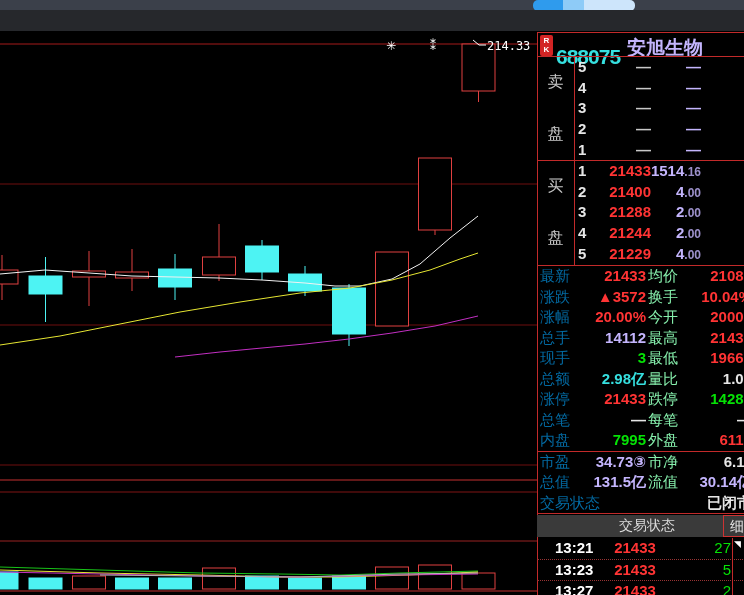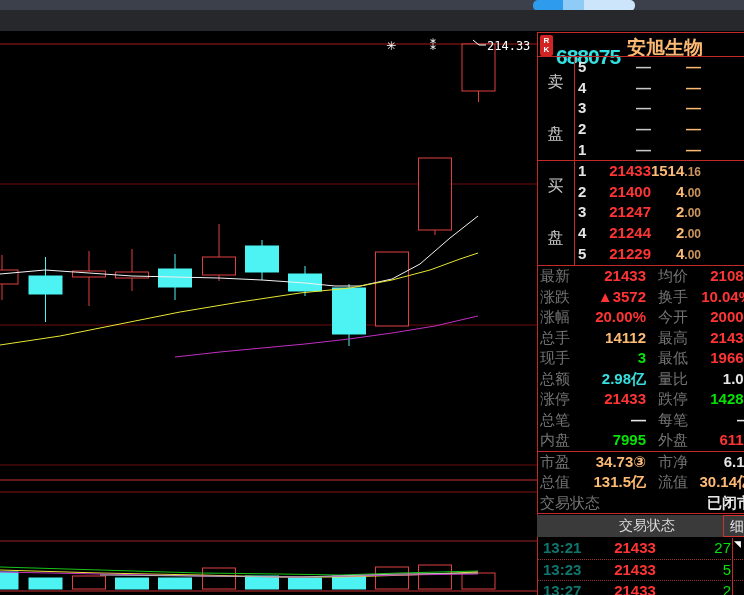--- a/index.html
+++ b/index.html
@@ -12,50 +12,50 @@
   #pill .seg1{width:30px;background:#2f9bed}
   #pill .seg2{width:21px;background:#8ecbf7}
   #pill .seg3{width:51px;background:#cde5fb}
   #topbar2{left:0;top:10px;width:744px;height:21px;background:#26282c}
   
   #chart{left:0;top:31px;width:537px;height:564px}
   
   #panel{left:537px;top:31px;width:220px;height:564px;font-size:15px}
   .hline{position:absolute;left:0;width:220px;height:1px;background:#c22a2a}
   .vline{position:absolute;width:1px;background:#c22a2a}
-  .red{color:#ff3434}.green{color:#05e205}.yellow{color:#fdba74}
+  .red{color:#ff3434}.green{color:#05e205}.yellow{color:#c4b5fd}
   .cyan{color:#36e0e0}.white{color:#e6e6e6}.gray{color:#c8c8c8}
   .b{font-weight:bold}
   .u2{}
   .dec{font-size:12px;opacity:.8}
   #title{position:absolute;left:0;top:2px;width:220px;height:23px}
   #badge{position:absolute;left:3px;top:2px;width:13px;height:20px;background:#d22424;color:#fff;
          font-size:8px;font-weight:bold;line-height:9px;text-align:center;border-radius:2px;padding-top:1px}
   #code{position:absolute;left:19px;top:12px;font-size:21px;letter-spacing:-1px}
   #sname{position:absolute;left:90px;top:2px;font-size:19px}
   .sidecol{position:absolute;left:0;width:37px;display:flex;flex-direction:column;
            justify-content:space-around;align-items:center;color:#c8c8c8;font-size:16px}
   .ordrows{position:absolute;left:37px;width:183px}
   .orow{position:relative;height:20.7px;line-height:20.7px}
   .lvl{position:absolute;left:4px;color:#e6e6e6;font-weight:bold}
   .oprice{position:absolute;right:106px;font-weight:bold}
   .ovol{position:absolute;right:56px;font-weight:bold}
   #stats{position:absolute;left:0;top:235px;width:220px}
   .srow{position:relative;height:20.55px;line-height:20.55px}
-  .l1{position:absolute;left:3px;color:#737373;white-space:nowrap}
+  .l1{position:absolute;left:3px;color:#0369a1;white-space:nowrap}
   .v1{position:absolute;right:111px;font-weight:bold;white-space:nowrap}
-  .l2{position:absolute;left:121px;color:#737373;white-space:nowrap}
+  .l2{position:absolute;left:111px;color:#86efac;white-space:nowrap}
   .v2{position:absolute;right:5px;font-weight:bold;white-space:nowrap}
   #tabbar{position:absolute;left:0;top:484px;width:220px;height:22px;background:#3a3a3a}
   #tab-main{position:absolute;left:60px;top:2px;width:100px;text-align:center;color:#dcdcdc;font-size:14px}
   #tab-right{position:absolute;left:186px;top:0;width:33px;height:20px;border:1px solid #cc3333;
              color:#e6e6e6;font-size:14px;line-height:20px;padding-left:6px;background:#3a3a3a}
   #tape{position:absolute;left:0;top:507px;width:220px}
   .trow{position:relative;height:20.7px;line-height:20.7px;border-bottom:1px dotted #993333}
-  .ttime{position:absolute;left:6px;color:#0f766e;font-weight:bold}
+  .ttime{position:absolute;left:18px;color:#ffffff;font-weight:bold}
   .tprice{position:absolute;left:70px;width:56px;text-align:center;font-weight:bold}
   .tvol{position:absolute;right:26px;font-weight:normal}
   #tape-vline{left:195px;top:507px;height:57px}
   #scroll-arrow{position:absolute;left:197px;top:509px;color:#fff;font-size:9px;line-height:9px}
 </style>
 </head>
 <body>
 
 <div id="topbar1" class="abs">
   <div id="pill" class="abs">
@@ -183,21 +183,21 @@
         <span class="red b oprice">214<span class="u2">33</span></span>
         <span class="yellow b ovol">1514<span class="dec">.16</span></span>
       </div>
       <div class="orow">
         <span class="lvl">2</span>
         <span class="red b oprice">214<span class="u2">00</span></span>
         <span class="yellow b ovol">4<span class="dec">.00</span></span>
       </div>
       <div class="orow">
         <span class="lvl">3</span>
-        <span class="red b oprice">212<span class="u2">47</span></span>
+        <span class="red b oprice">212<span class="u2">88</span></span>
         <span class="yellow b ovol">2<span class="dec">.00</span></span>
       </div>
       <div class="orow">
         <span class="lvl">4</span>
         <span class="red b oprice">212<span class="u2">44</span></span>
         <span class="yellow b ovol">2<span class="dec">.00</span></span>
       </div>
       <div class="orow">
         <span class="lvl">5</span>
         <span class="red b oprice">212<span class="u2">29</span></span>

